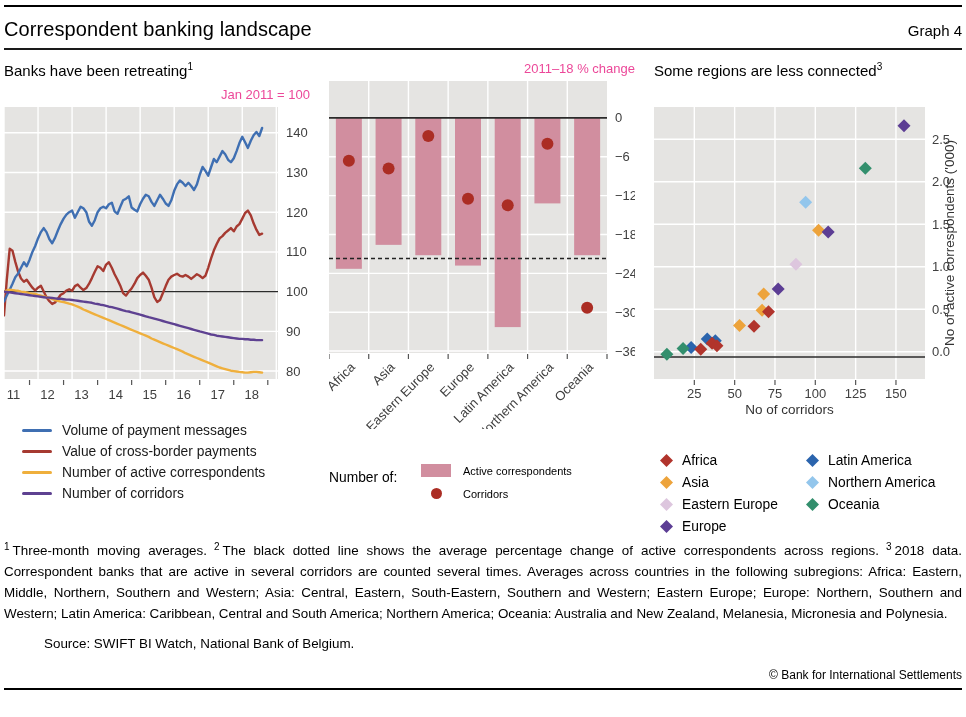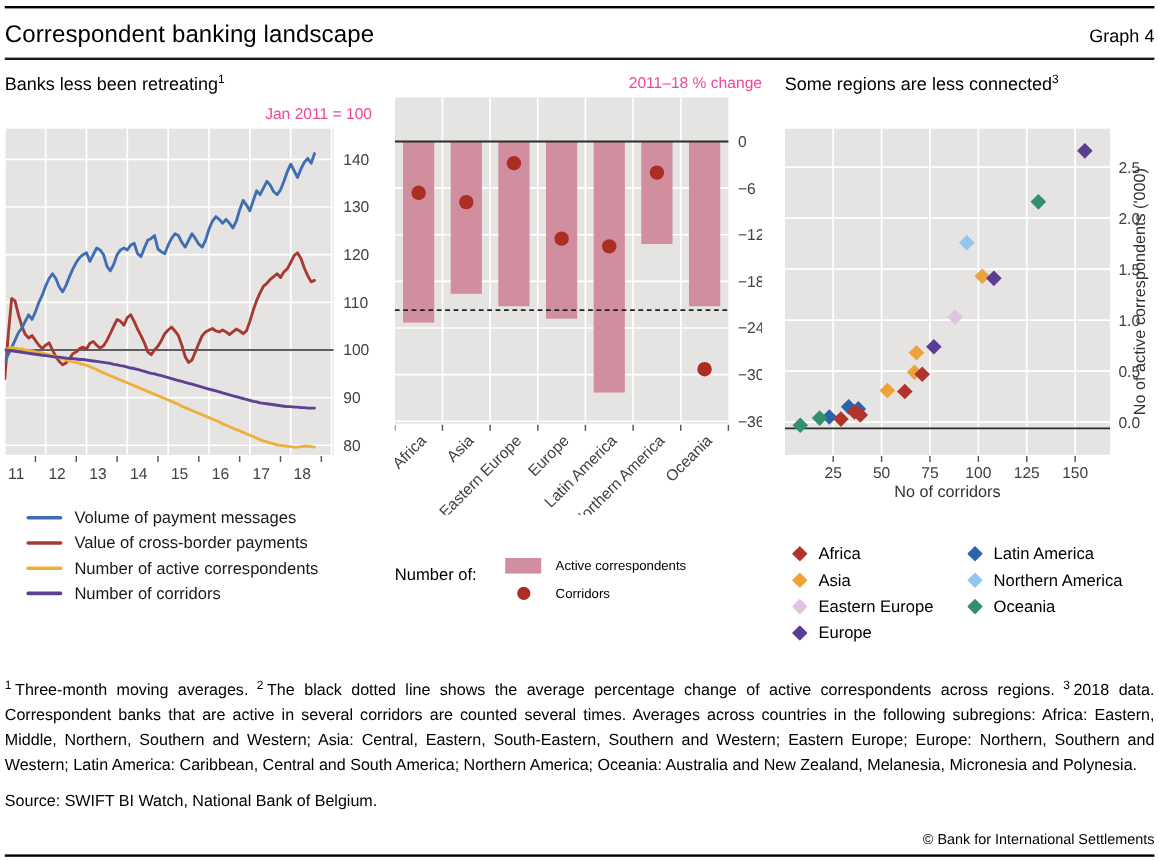--- a/index.html
+++ b/index.html
@@ -26,43 +26,43 @@
   .legend-bar .swbox{width:30px;flex:0 0 30px;display:flex;justify-content:center;margin-right:12px;}
   .legend-bar .swrect{width:30px;height:13px;}
   .legend-bar .swdot{width:11px;height:11px;border-radius:50%;}
   .legend-bar .lbl{font-size:11px;}
   .legend-scatter{margin-top:18px;display:flex;margin-left:6px;}
   .legend-scatter .col{display:flex;flex-direction:column;}
   .legend-scatter .col1{width:146px;}
   .legend-scatter .item{display:flex;align-items:center;height:22px;}
   .legend-scatter .item svg{margin-right:9px;}
   .legend-scatter .lbl{font-size:13.8px;}
-  .footnote{margin-top:26px;font-size:13.4px;line-height:1.56;text-align:justify;}
+  .footnote{margin-top:2px;font-size:13.4px;line-height:1.56;text-align:justify;}
   .footnote sup{font-size:10px;}
   .footnote .fn-sup{margin-right:3px;}
   .footnote .fn-gap{margin-left:7px;}
-  .source{margin-top:11px;font-size:13.4px;}
+  .source{margin-top:11px;font-size:13.4px;margin-left:40px;}
   .copyright{margin-top:17px;text-align:right;font-size:12px;}
   .rule-bottom{height:2px;background:#000;margin-top:6px;}
 </style>
 </head>
 <body>
 
 <div class="page">
   <div class="rule-top"></div>
   <div class="title-row">
     <div class="main-title">Correspondent banking landscape</div>
     <div class="graph-label">Graph 4</div>
   </div>
   <div class="rule-title"></div>
 
   <div class="panels">
 
     <div class="panel">
-      <div class="panel-title"><span>Banks less been retreating</span><sup>1</sup></div>
+      <div class="panel-title"><span>Banks have been retreating</span><sup>1</sup></div>
       <div class="panel-sub">Jan 2011 = 100</div>
       <div id="chart-line"><svg width="306" height="300">
             <rect x="0" y="0" width="274" height="272" fill="#e5e4e2"></rect>
             <line x1="0" y1="0" x2="0" y2="272" stroke="#ffffff" stroke-width="1.4"></line>
             <line x1="34.037267080745536" y1="0" x2="34.037267080745536" y2="272" stroke="#ffffff" stroke-width="1.4"></line>
             <line x1="68.07453416149107" y1="0" x2="68.07453416149107" y2="272" stroke="#ffffff" stroke-width="1.4"></line>
             <line x1="102.1118012422366" y1="0" x2="102.1118012422366" y2="272" stroke="#ffffff" stroke-width="1.4"></line>
             <line x1="136.14906832298215" y1="0" x2="136.14906832298215" y2="272" stroke="#ffffff" stroke-width="1.4"></line>
             <line x1="170.18633540372767" y1="0" x2="170.18633540372767" y2="272" stroke="#ffffff" stroke-width="1.4"></line>
             <line x1="204.2236024844732" y1="0" x2="204.2236024844732" y2="272" stroke="#ffffff" stroke-width="1.4"></line>

